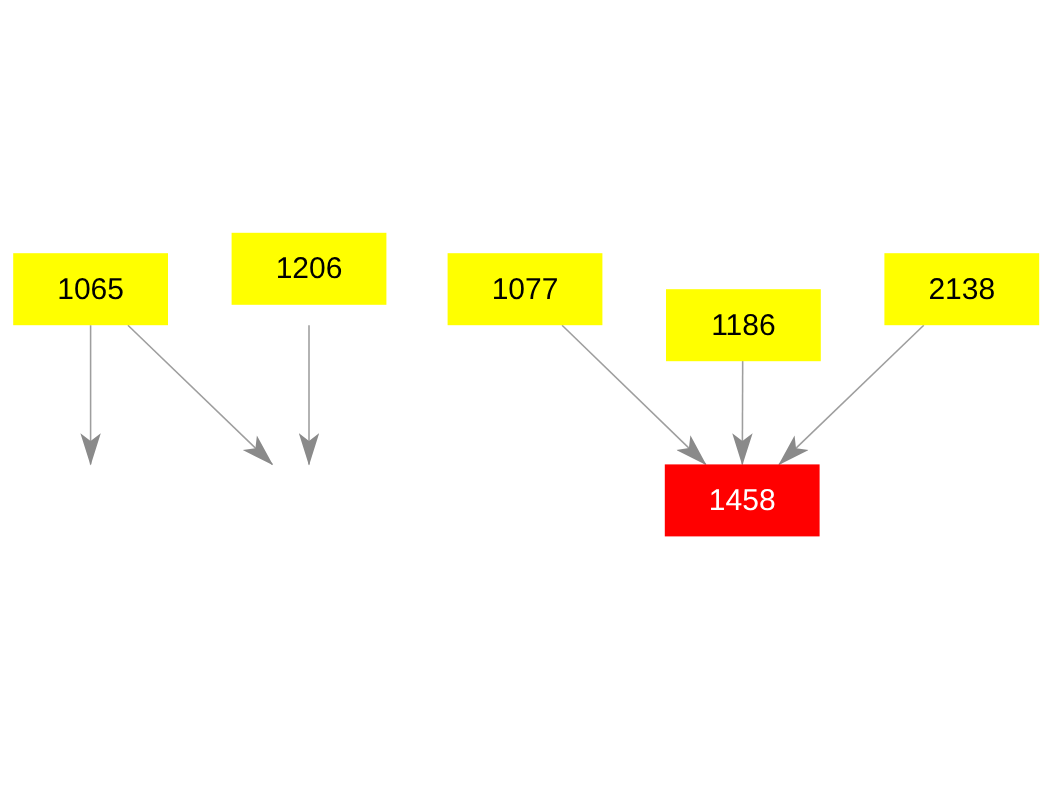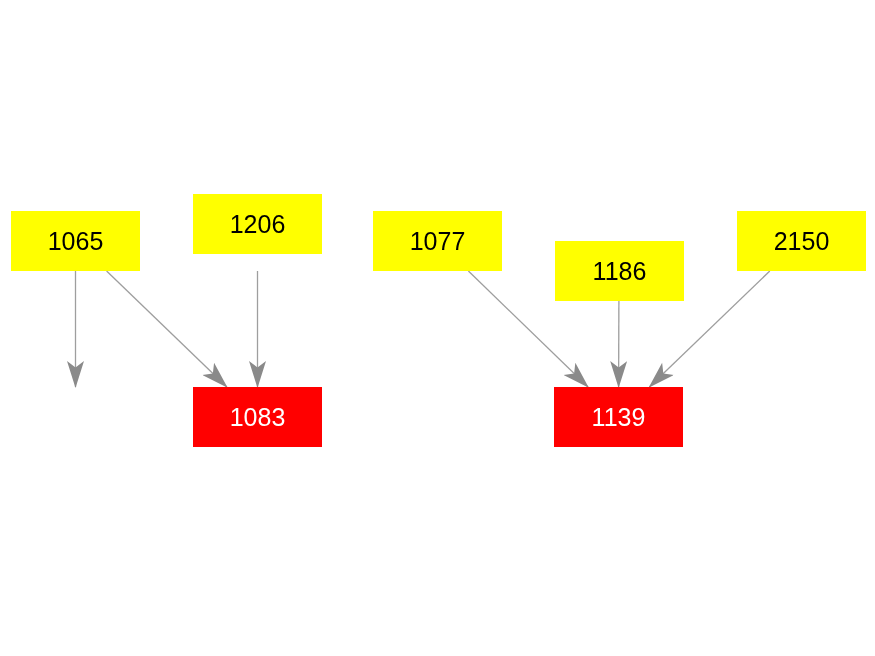--- a/index.html
+++ b/index.html
@@ -79,22 +79,19 @@
   <div class="node parent n1206">
     <span>1206</span>
   </div>
   <div class="node parent n1077">
     <span>1077</span>
   </div>
   <div class="node parent n1186">
     <span>1186</span>
   </div>
   <div class="node parent n1187">
-    <span>2150</span>
-  </div>
-  <div class="node child n1083">
-    <span>1083</span>
+    <span>2138</span>
   </div>
   <div class="node child n1139">
-    <span>1139</span>
+    <span>1458</span>
   </div>
 
 </div>
 
 </body></html>

